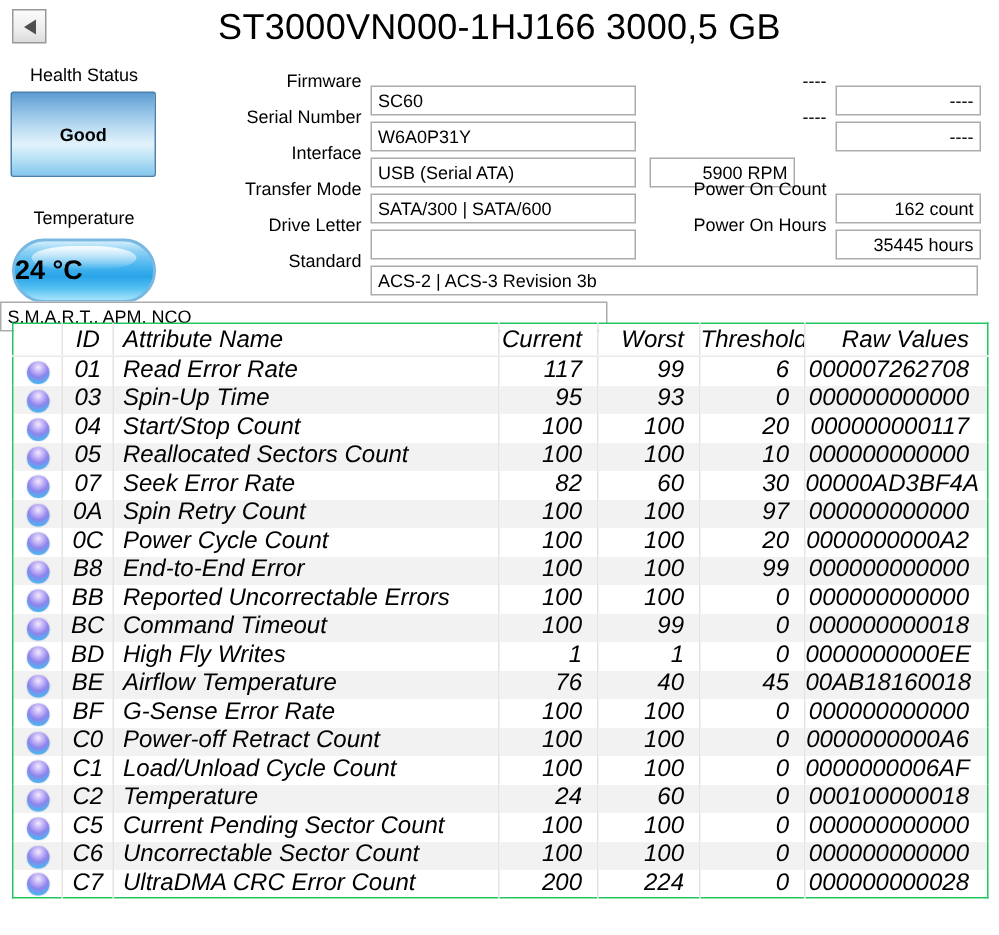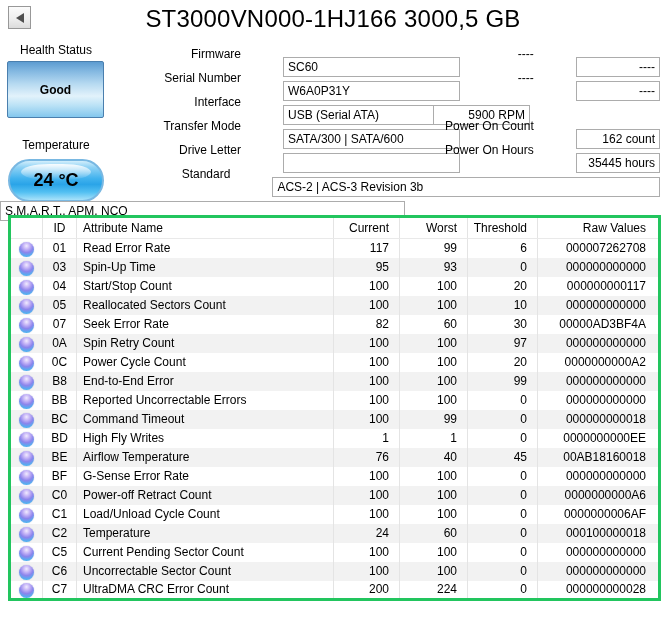--- a/index.html
+++ b/index.html
@@ -22,43 +22,43 @@
   .health-label { position:absolute; left:4px; top:43px; width:104px; text-align:center; font-size:12px; }
   .health-btn { position:absolute; left:7px; top:61px; width:97px; height:57px;
     border:1px solid #4a7fae; border-radius:2px;
     background:linear-gradient(180deg,#5d9cd1 0%,#86bae2 18%,#b7daf1 40%,#e2f2fb 62%,#bde3f6 78%,#83c7ee 100%);
     display:flex; align-items:center; justify-content:center;
     font-size:12px; font-weight:bold; color:#000; cursor:default; }
   .temp-label { position:absolute; left:4px; top:138px; width:104px; text-align:center; font-size:12px; }
   .temp-pill { position:absolute; left:8px; top:159px; width:96px; height:43px;
     border:2px solid #79b8e2; border-radius:22px;
     background:linear-gradient(180deg,#d2eefc 0%,#8fd2f5 16%,#41b2ee 45%,#2aa4e8 60%,#53c0f2 80%,#a8e2fa 100%);
-    display:flex; align-items:center; justify-content:center; cursor:default; }
+    display:flex; align-items:center; cursor:default; }
   .temp-pill::before { content:""; position:absolute; left:12%; right:12%; top:3px; height:42%;
     border-radius:50% / 60%;
     background:linear-gradient(180deg,rgba(255,255,255,0.9),rgba(255,255,255,0)); pointer-events:none; }
   .temp-value { font-size:18px; font-weight:bold; position:relative; }
 
   
   .fields-left { position:absolute; left:0; top:42px; width:660px; }
   .fields-right { position:absolute; left:433px; top:42px; width:227px; }
-  .frow { height:24px; display:flex; align-items:center;gap:36px; }
+  .frow { height:24px; display:flex; align-items:center; }
   .flabel { font-size:12px; text-align:right; white-space:nowrap; }
   .fields-left .flabel { width:247px; padding-right:6px; }
   .fields-right .flabel { width:124px; padding-right:6px; }
   .fbox { height:20px; border:1px solid #acacac; background:#fff; font-size:12px;
     line-height:18px; padding:0 4px; white-space:nowrap; overflow:hidden;margin-top:26px; }
   .fields-left .fbox { width:177px; }
   .fields-left .fbox.wide { width:405px; }
   .fields-right .fbox { width:97px; text-align:right; }
 
   
   .smart { position:absolute; left:8px; top:215px; }
-  table { border-collapse:collapse; table-layout:fixed; width:650px; font-size:12px;
-    border:3px solid #22c55e; }
+  table { border-collapse:collapse; table-layout:fixed; width:650px; font-size:16px;
+    border:1px solid #22c55e;font-style:italic; }
   th, td { border-left:1px solid #e4e4e4; overflow:hidden; white-space:nowrap; font-weight:400; }
   th:first-child, td:first-child { border-left:none; }
   thead th { height:22px; border-bottom:1px solid #e9e9e9; background:#fff; }
   tbody td { height:19px; }
   tbody tr:nth-child(even) { background:#f2f2f2; }
   .c-id { text-align:center; }
   .c-name { text-align:left; padding-left:6px; }
   .c-num { text-align:right; padding-right:10px; }
   .c-raw { text-align:right; padding-right:12px; }
   .orb { display:block; margin:2px auto 0 auto; width:15px; height:15px; border-radius:50%;

